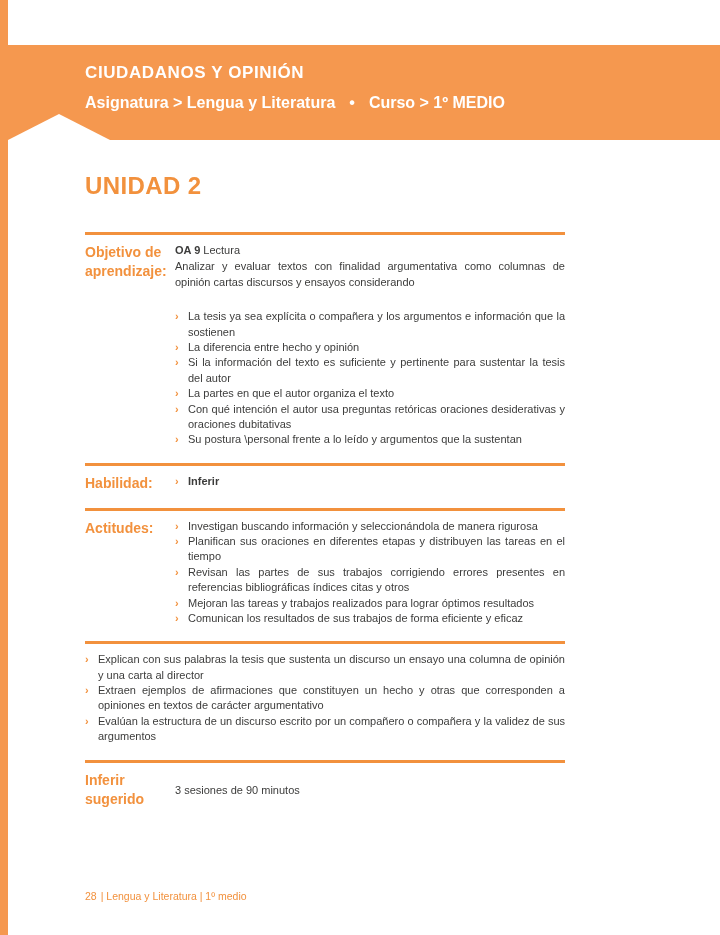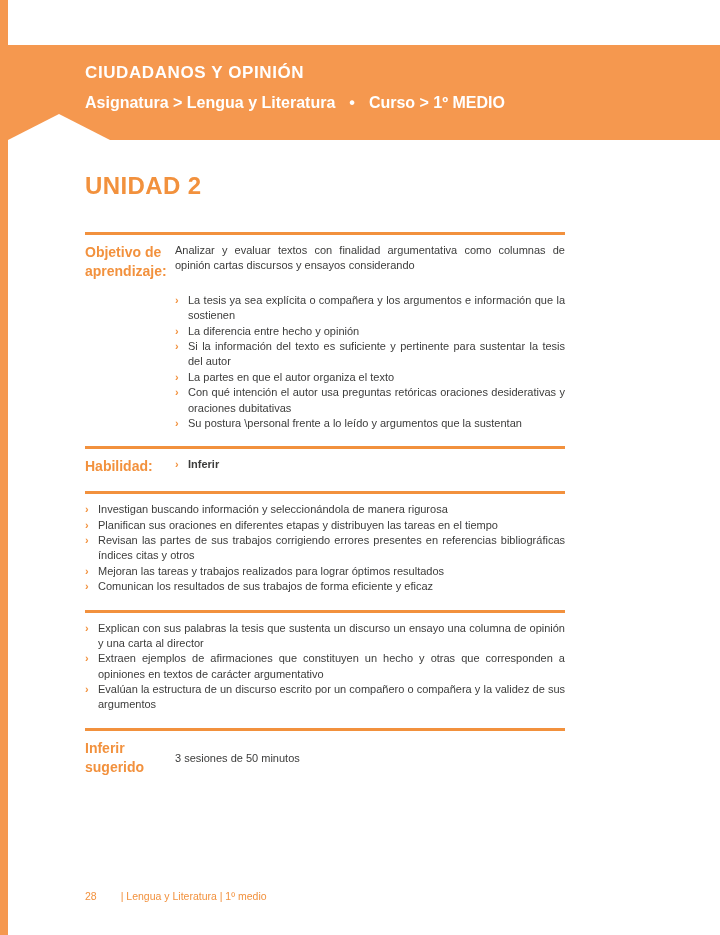--- a/index.html
+++ b/index.html
@@ -63,21 +63,21 @@
   .bullet-item{display:flex;}
   .bullet-glyph{
     flex:0 0 13px;color:var(--accent);font-weight:bold;
   }
   .bullet-text{flex:1;text-align:justify;}
   .bold-bullets .bullet-text{font-weight:bold;text-align:left;}
   .tiempo-value{padding-top:12px;}
   .footer{
     position:absolute;left:85px;top:890px;
     color:var(--accent);font-size:10.5px;
-    display:flex;gap:24px;
+    display:flex;gap:4px;
   }
   .footer .num{font-weight:normal;}
 </style>
 </head>
 <body>
 
 <div class="page">
   <div class="left-strip"></div>
 
   <header class="band">
@@ -90,20 +90,21 @@
     </div>
   </header>
 
   <h2 class="unit-title">UNIDAD 2</h2>
 
   <section class="table">
 
     <div class="row">
       <div class="row-label">Objetivo de aprendizaje:</div>
       <div class="row-content">
+        <p class="intro"><span class="b">OA 9</span><span> Lectura</span></p>
         <p class="para">Analizar y evaluar textos con finalidad argumentativa como columnas de opinión cartas discursos y ensayos considerando</p>
         <div class="bullets">
             <div class="bullet-item">
               <span class="bullet-glyph">›</span>
               <span class="bullet-text">La tesis ya sea explícita o compañera y los argumentos e información que la sostienen</span>
             </div>
             <div class="bullet-item">
               <span class="bullet-glyph">›</span>
               <span class="bullet-text">La diferencia entre hecho y opinión</span>
             </div>
@@ -133,20 +134,21 @@
         <div class="bullets bold-bullets">
             <div class="bullet-item">
               <span class="bullet-glyph">›</span>
               <span class="bullet-text">Inferir</span>
             </div>
           </div>
       </div>
     </div>
 
     <div class="row">
+      <div class="row-label">Actitudes:</div>
       <div class="row-content">
         <div class="bullets">
             <div class="bullet-item">
               <span class="bullet-glyph">›</span>
               <span class="bullet-text">Investigan buscando información y seleccionándola de manera rigurosa</span>
             </div>
             <div class="bullet-item">
               <span class="bullet-glyph">›</span>
               <span class="bullet-text">Planifican sus oraciones en diferentes etapas y distribuyen las tareas en el tiempo</span>
             </div>
@@ -181,21 +183,21 @@
               <span class="bullet-glyph">›</span>
               <span class="bullet-text">Evalúan la estructura de un discurso escrito por un compañero o compañera y la validez de sus argumentos</span>
             </div>
           </div>
       </div>
     </div>
 
     <div class="row">
       <div class="row-label">Inferir sugerido</div>
       <div class="row-content">
-        <p class="tiempo-value">3 sesiones de 50 minutos</p>
+        <p class="tiempo-value">3 sesiones de 90 minutos</p>
       </div>
     </div>
 
   </section>
 
   <footer class="footer">
     <span class="num">28</span>
     <span>| Lengua y Literatura | 1º medio</span>
   </footer>
 </div>

